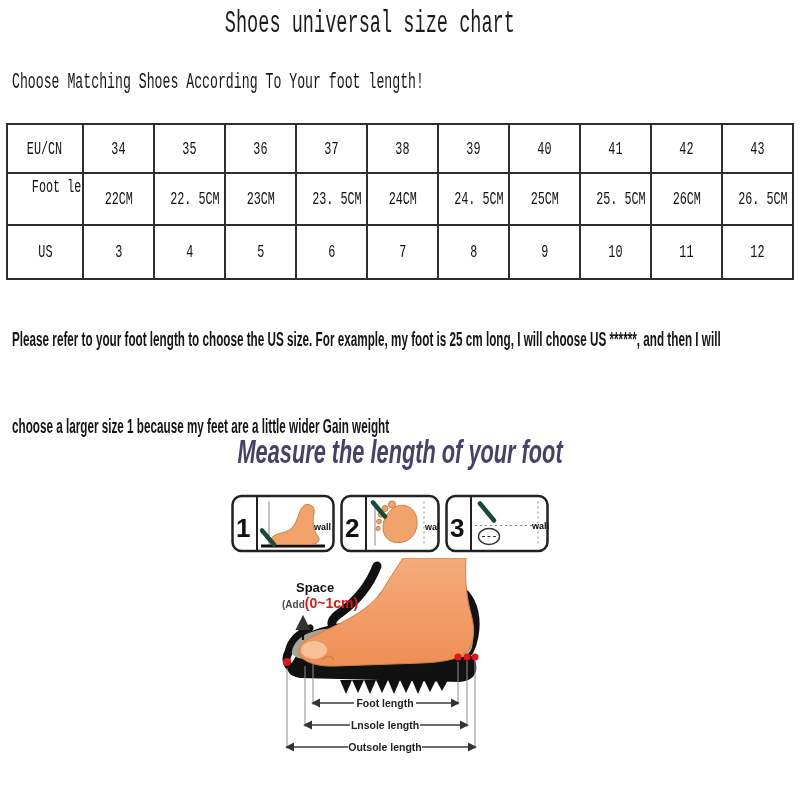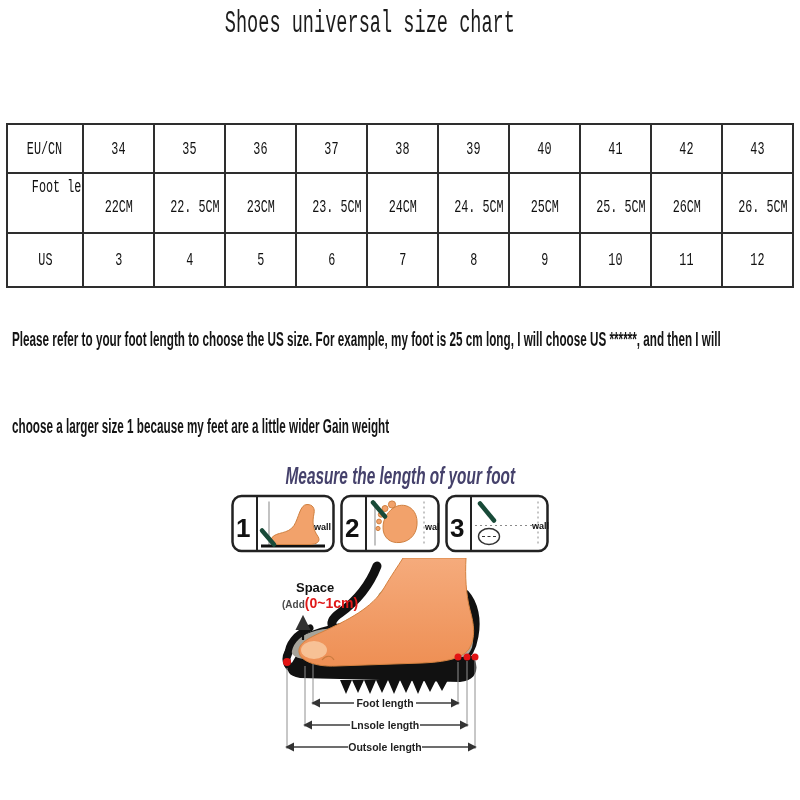--- a/index.html
+++ b/index.html
@@ -20,30 +20,30 @@
 
   .size-table { position:absolute; top:123px; left:6px; width:788px;
                 border-collapse:collapse; table-layout:fixed;
                 font-family:"Liberation Mono", monospace; font-size:19px; color:#111; }
   .size-table td { border:2px solid #2e2e2e; text-align:center; padding:0; vertical-align:middle; overflow:hidden; }
   .size-table tr:nth-child(1) td { height:47px; }
   .size-table tr:nth-child(2) td { height:50px; }
   .size-table tr:nth-child(3) td { height:52px;border-radius:26px; }
   .size-table td.va-top { vertical-align:top; }
   .size-table td.va-top .cell-squish { margin-top:2px; }
-  .size-table td.pushed { padding-top:8px; }
+  .size-table td.pushed { padding-top:0; }
   .cell-squish { display:inline-block; white-space:nowrap; transform:scaleX(.62); transform-origin:center center; }
   .size-table td:first-child .cell-squish { transform-origin:center center; }
 
   .note-line { position:absolute; left:12px; font-weight:bold; font-size:19.5px; color:#141414; }
   .note-line.l1 { top:328px; }
   .note-line.l2 { top:371px;margin-top:44px; }
 
   .measure-heading { position:absolute; top:432px; left:0; width:800px; text-align:center;
-                     font-weight:bold; font-style:italic; font-size:24px; color:#45416b;margin-top:30px; }
+                     font-weight:bold; font-style:italic; font-size:34px; color:#45416b; }
 
   .steps { position:absolute; top:494px; left:231px; width:322px; display:flex; gap:5px; }
   svg.step { display:block; }
 
   .panel-border { fill:#ffffff; stroke:#222; stroke-width:2.5; }
   .step-num   { font:bold 26px "Liberation Sans", sans-serif; fill:#111; }
   .divider    { stroke:#222; stroke-width:2; }
   .guide      { stroke:#9a9a9a; stroke-width:1.2; }
   .guide-dash { stroke:#8a8a8a; stroke-width:1; stroke-dasharray:2 3; }
   .ground     { stroke:#111; stroke-width:3; }
@@ -73,20 +73,23 @@
 </style>
 </head>
 <body>
 
 <div class="page">
 
   <div class="title-wrap">
     <span class="squish sx60">Shoes universal size chart</span>
   </div>
 
+  <div class="intro">
+    <span class="squish left sx60">Choose Matching Shoes According To Your foot length!</span>
+  </div>
 
   <table class="size-table">
     <colgroup>
       <col style="width:76px">
       <col>
         <col>
         <col>
         <col>
         <col>
         <col>

